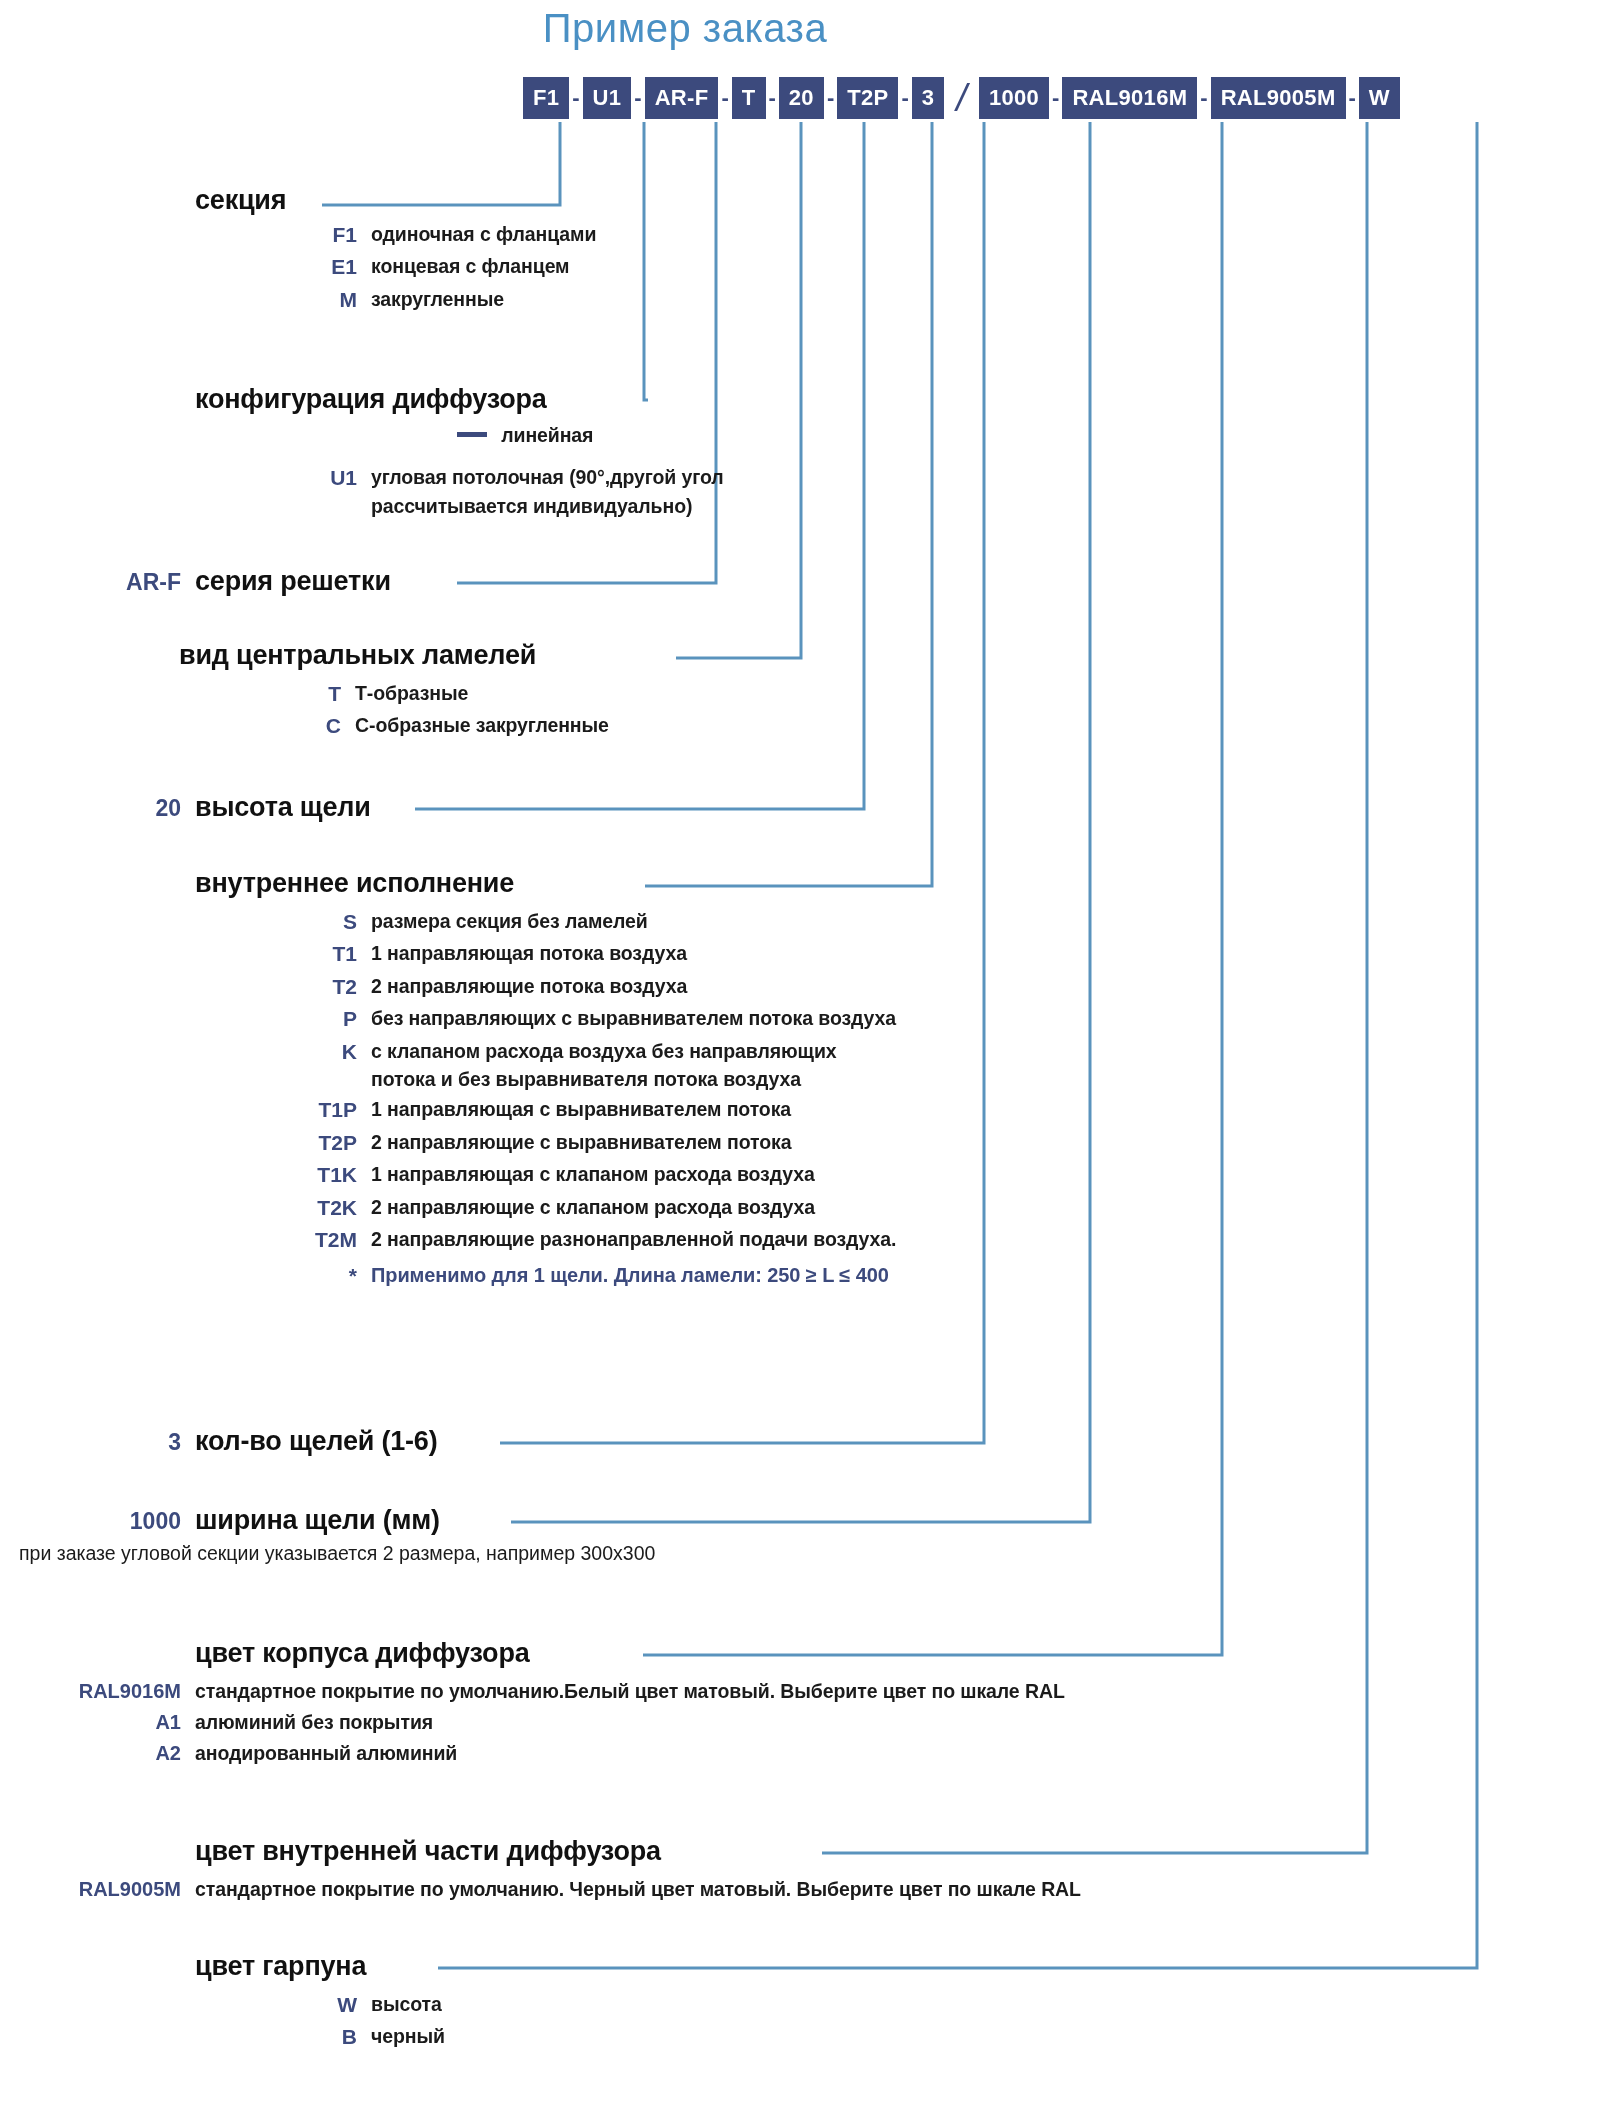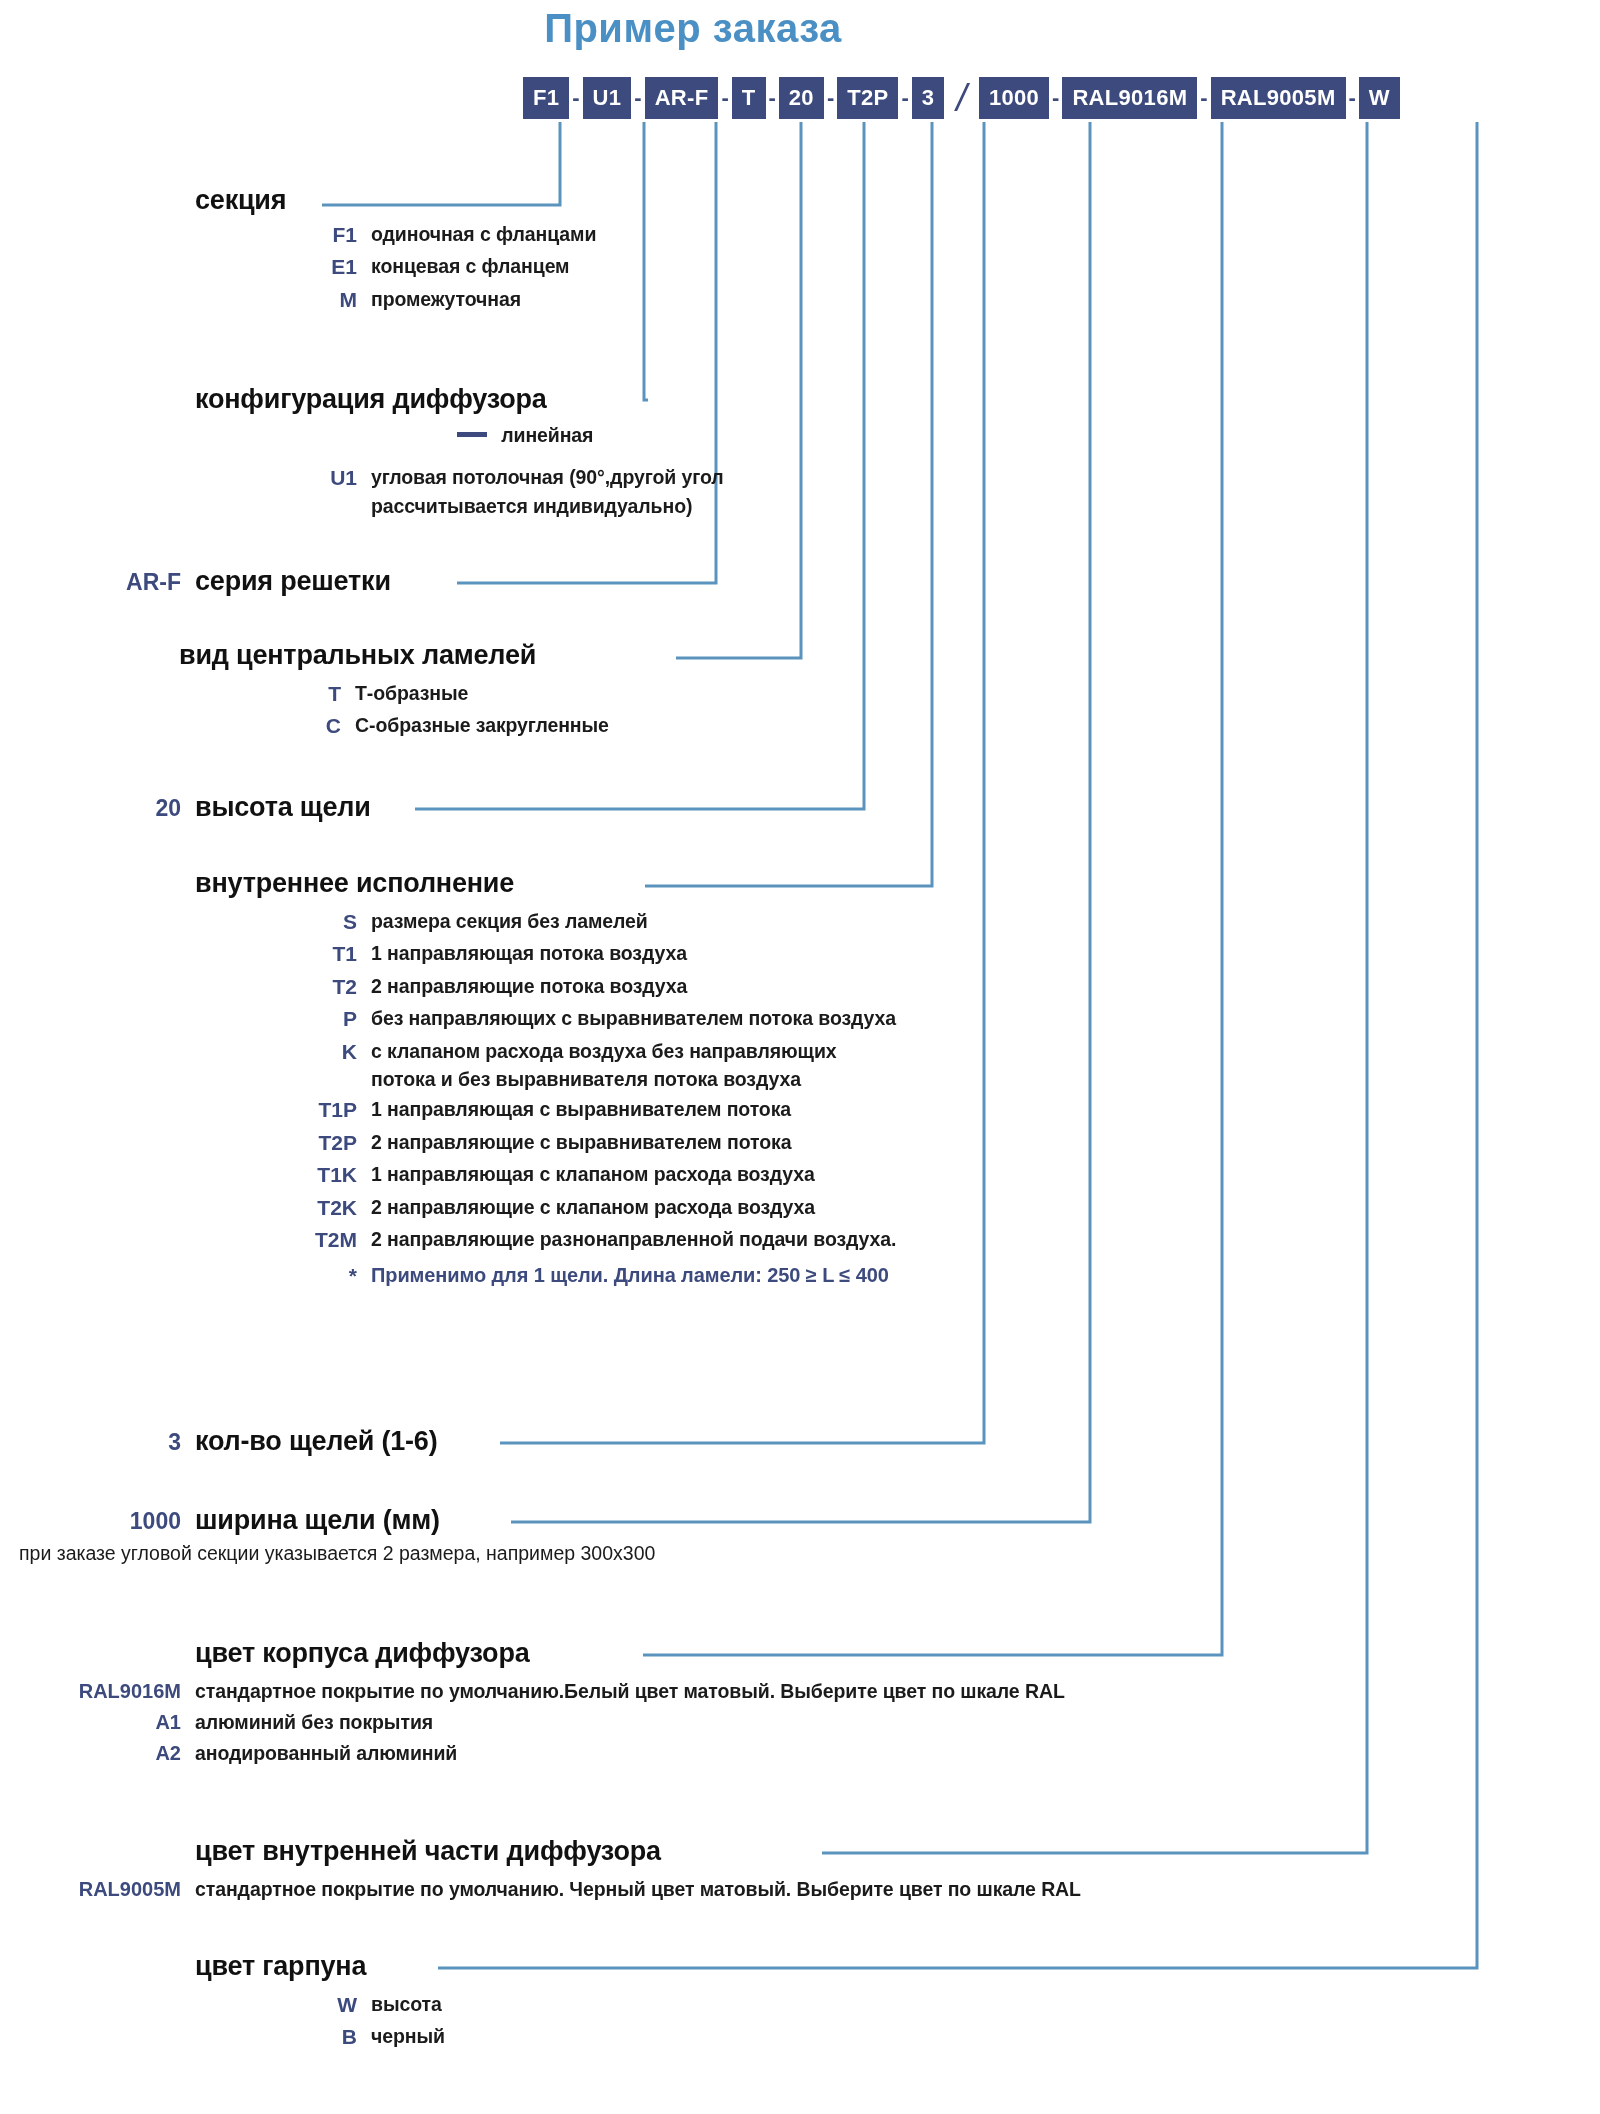--- a/index.html
+++ b/index.html
@@ -14,25 +14,25 @@
     position: relative;
     font-family: "Liberation Sans", "DejaVu Sans", sans-serif;
     color: #1b1b1b;
     overflow: hidden;
   }
 
   
   .page-title {
     position: absolute;
     top: 6px;
-    left: 12px;
+    left: 4px;
     width: 1362px;
     text-align: center;
     font-size: 40px;
-    font-weight: 700;
+    font-weight: 400;
     color: #4a90c4;
     letter-spacing: 0.5px;
   }
 
   
   .code-strip {
     position: absolute;
     top: 77px;
     left: 523px;
     display: flex;
@@ -209,21 +209,21 @@
     <div class="row">
       <div class="row-code">F1</div>
       <div class="row-desc">одиночная с фланцами</div>
     </div>
     <div class="row">
       <div class="row-code">E1</div>
       <div class="row-desc">концевая с фланцем</div>
     </div>
     <div class="row">
       <div class="row-code">M</div>
-      <div class="row-desc">промежуточная</div>
+      <div class="row-desc">закругленные</div>
     </div>
   </div>
 </div>
 
 <div class="group" style="top:384px; left:195px;">
   <div class="group-title">конфигурация диффузора</div>
   <div class="rows">
     <div class="row" style="margin-top:6px;justify-content:center;">
       <div class="row-code"><span class="dash-glyph"></span></div>
       <div class="row-desc">линейная</div>

